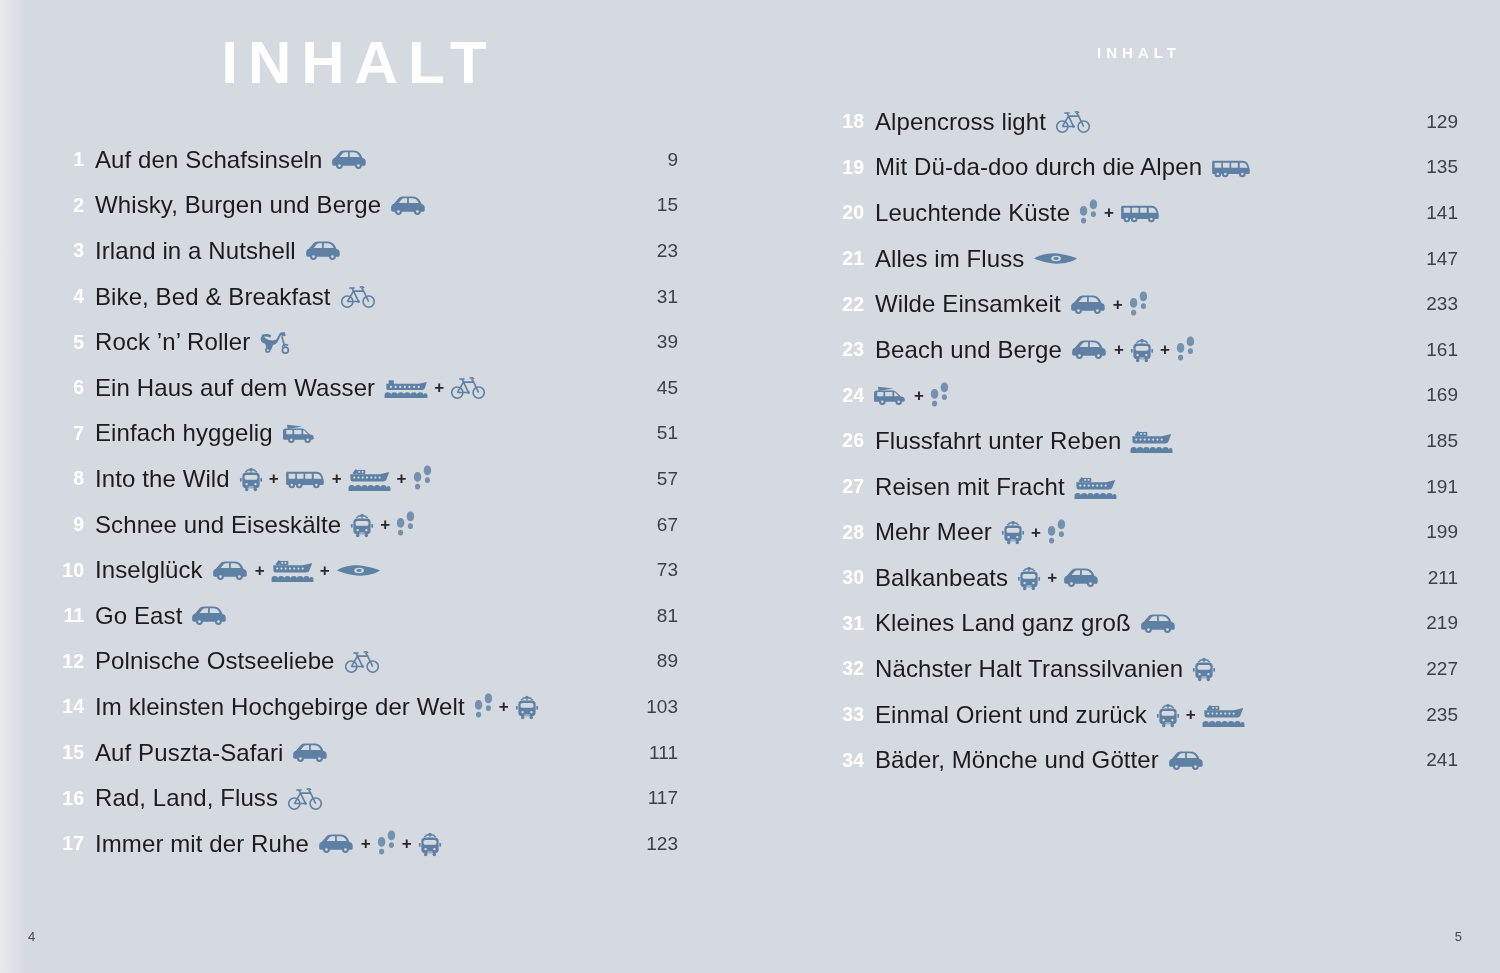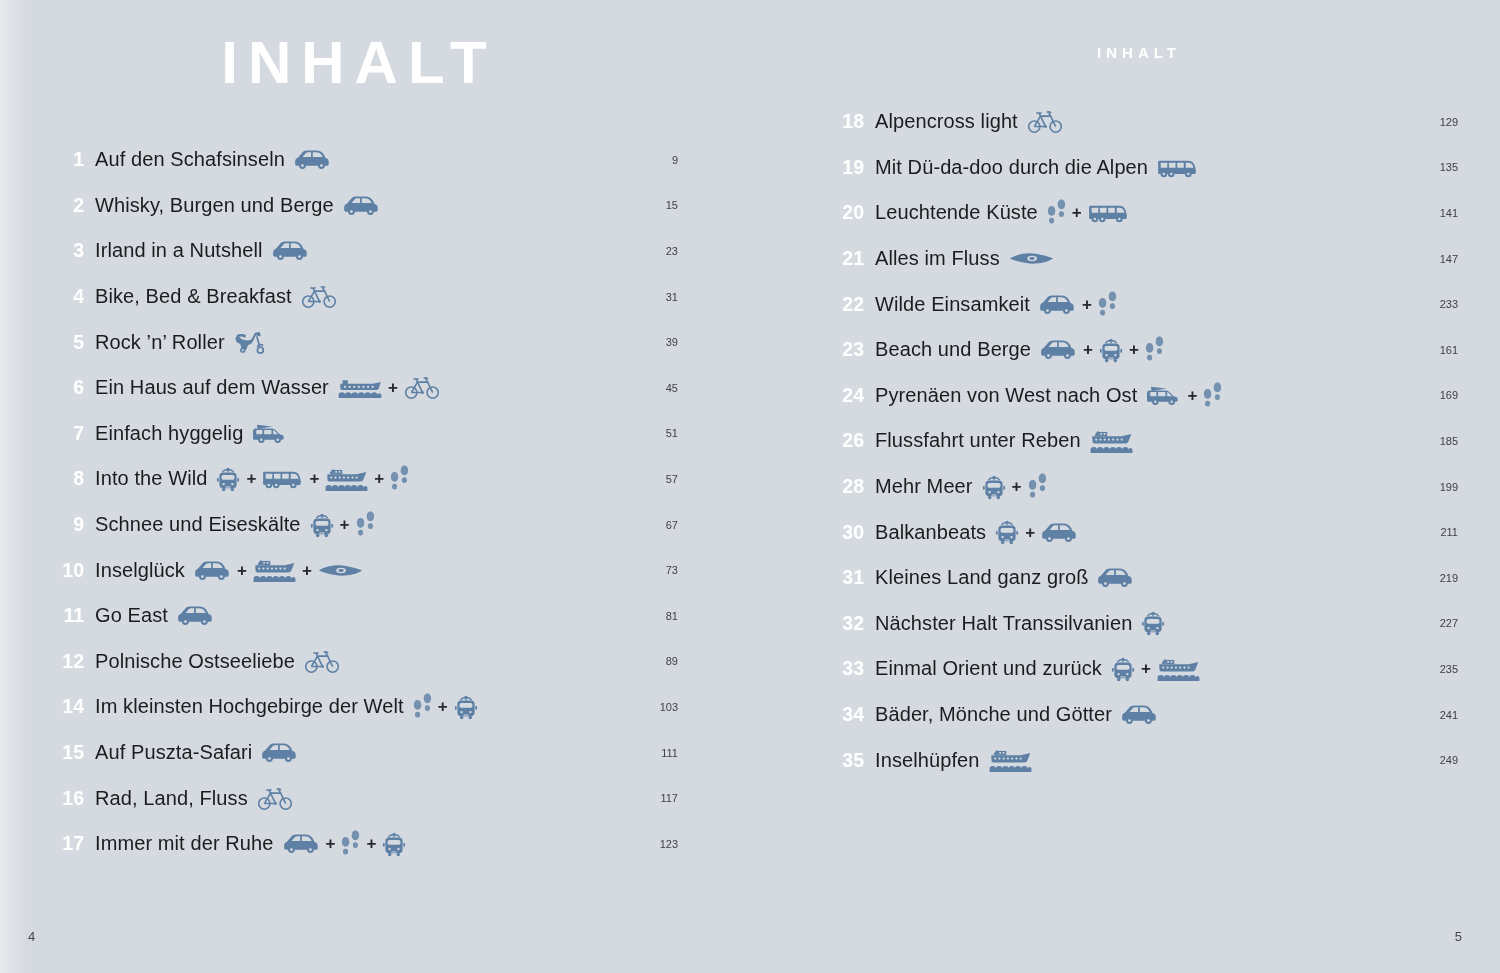--- a/index.html
+++ b/index.html
@@ -22,25 +22,25 @@
   }
   .small-header{
     position:absolute;left:820px;top:44px;width:638px;text-align:center;
     font-size:15px;font-weight:700;color:#ffffff;letter-spacing:5px;
   }
   .list{position:absolute;display:flex;flex-direction:column;}
   .list.left{left:40px;top:137px;width:638px;}
   .list.right{left:820px;top:99px;width:638px;}
   .row{height:45.6px;display:flex;align-items:center;}
   .num{flex:0 0 44px;text-align:right;font-size:19.5px;font-weight:700;color:#ffffff;}
-  .title{margin-left:11px;font-size:20px;color:var(--txt);white-space:nowrap;letter-spacing:0.1px;}
+  .title{margin-left:11px;font-size:24px;color:var(--txt);white-space:nowrap;letter-spacing:0.1px;}
   .icons{display:flex;align-items:center;margin-left:9px;gap:6px;}
   .plus{font-size:17px;font-weight:700;color:var(--plus);line-height:1;}
   .spacer{flex:1;}
-  .page{font-size:11px;color:var(--pg);}
+  .page{font-size:19px;color:var(--pg);}
   .ticon{display:block;color:var(--icon);fill:currentColor;flex:none;}
   .icon-car{height:23px;width:37px}
   .icon-bicycle{height:25px;width:36px}
   .icon-scooter{height:25px;width:34px}
   .icon-houseboat{height:21px;width:44px}
   .icon-campervan{height:24px;width:35px}
   .icon-train{height:28px;width:24px}
   .icon-bus{height:23px;width:41px}
   .icon-ship{height:24px;width:43px}
   .icon-footprints{height:27px;width:19px}
@@ -494,21 +494,20 @@
           <span class="plus">+</span>
           <svg class="ticon icon-footprints">
             <use href="#sym-footprints"></use>
           </svg>
         </span>
         <span class="spacer"></span>
         <span class="page">161</span>
       </div>
       <div class="row">
         <span class="num">24</span>
-        <span class="title">Pyrenäen von West nach Ost</span>
         <span class="icons">
           <svg class="ticon icon-campervan">
             <use href="#sym-campervan"></use>
           </svg>
           <span class="plus">+</span>
           <svg class="ticon icon-footprints">
             <use href="#sym-footprints"></use>
           </svg>
         </span>
         <span class="spacer"></span>
@@ -519,20 +518,31 @@
         <span class="title">Flussfahrt unter Reben</span>
         <span class="icons">
           <svg class="ticon icon-ship">
             <use href="#sym-ship"></use>
           </svg>
         </span>
         <span class="spacer"></span>
         <span class="page">185</span>
       </div>
       <div class="row">
+        <span class="num">27</span>
+        <span class="title">Reisen mit Fracht</span>
+        <span class="icons">
+          <svg class="ticon icon-ship">
+            <use href="#sym-ship"></use>
+          </svg>
+        </span>
+        <span class="spacer"></span>
+        <span class="page">191</span>
+      </div>
+      <div class="row">
         <span class="num">28</span>
         <span class="title">Mehr Meer</span>
         <span class="icons">
           <svg class="ticon icon-train">
             <use href="#sym-train"></use>
           </svg>
           <span class="plus">+</span>
           <svg class="ticon icon-footprints">
             <use href="#sym-footprints"></use>
           </svg>
@@ -595,27 +605,16 @@
       <div class="row">
         <span class="num">34</span>
         <span class="title">Bäder, Mönche und Götter</span>
         <span class="icons">
           <svg class="ticon icon-car">
             <use href="#sym-car"></use>
           </svg>
         </span>
         <span class="spacer"></span>
         <span class="page">241</span>
-      </div>
-      <div class="row">
-        <span class="num">35</span>
-        <span class="title">Inselhüpfen</span>
-        <span class="icons">
-          <svg class="ticon icon-ship">
-            <use href="#sym-ship"></use>
-          </svg>
-        </span>
-        <span class="spacer"></span>
-        <span class="page">249</span>
       </div>
     </div>
   <div class="folio right">5</div>
 </div>
 
 </body></html>

